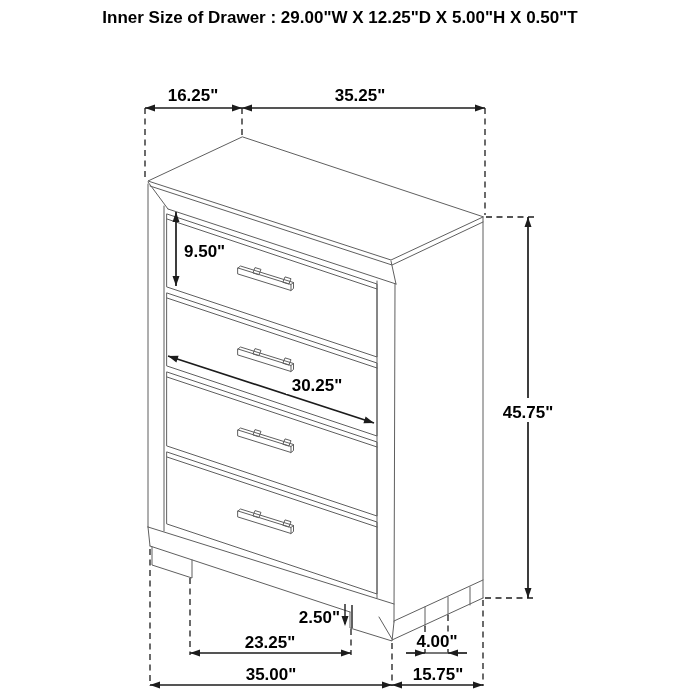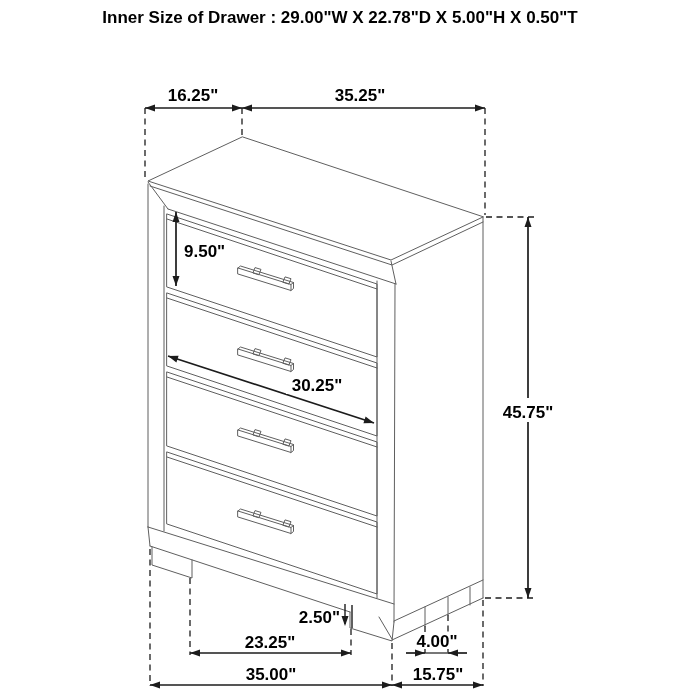--- a/index.html
+++ b/index.html
@@ -12,21 +12,21 @@
   .dimline{stroke:#1c1c1c;stroke-width:1.7;fill:none;}
   .dash{stroke:#1c1c1c;stroke-width:1.3;fill:none;stroke-dasharray:6 4.5;}
   .ah{fill:#1c1c1c;stroke:none;}
   .dimtxt{font-family:"Liberation Sans",sans-serif;font-size:17px;font-weight:bold;fill:#000;}
   .mask{fill:#ffffff;stroke:none;}
 </style>
 </head>
 <body>
 
 <div id="stage">
-  <div id="title">Inner Size of Drawer : 29.00"W X 22.78"D X 5.00"H X 0.50"T</div>
+  <div id="title">Inner Size of Drawer : 29.00"W X 12.25"D X 5.00"H X 0.50"T</div>
 
   <svg width="700" height="700" viewBox="0 0 700 700">
     <defs>
       <g id="handle">
         <path class="furn" d="M0,0 L53,16.5 L53,22.5 L0,6 Z"></path>
         <path class="furn" d="M0,0 L2.5,-2 L55.5,14.5 L53,16.5"></path>
         <path class="furn" d="M55.5,14.5 L55.5,20.5 L53,22.5"></path>
         <path class="furn" d="M15,4.6 L17,-0.4 L23,1.4 L21,6.4 Z"></path>
         <path class="furn" d="M45,13.9 L47,8.9 L53,10.7 L51,15.7 Z"></path>
       </g>

